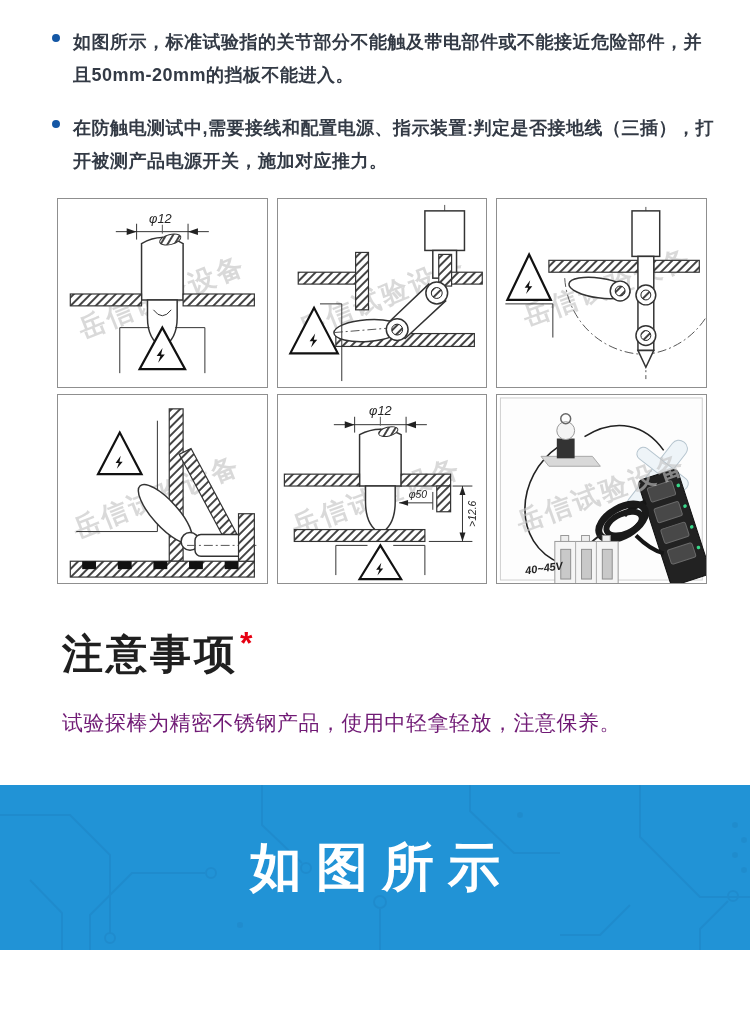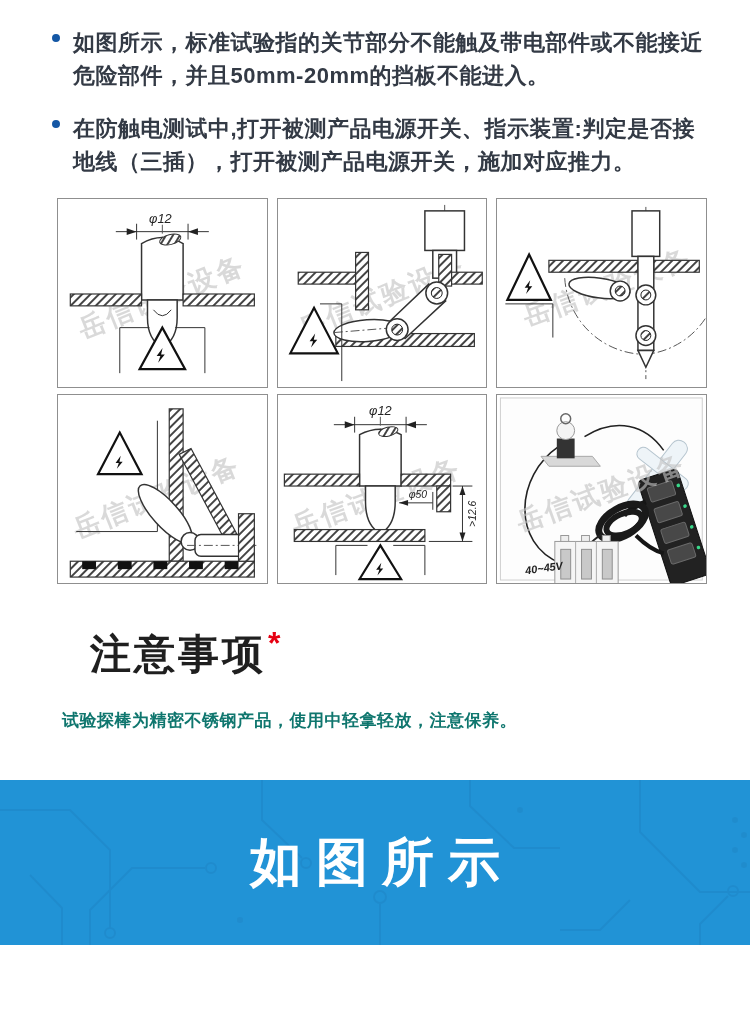--- a/index.html
+++ b/index.html
@@ -4,41 +4,41 @@
 <style>
   * { margin:0; padding:0; box-sizing:border-box; }
   html,body { width:750px; background:#ffffff; font-family:"Liberation Sans","DejaVu Sans",sans-serif; }
   body { height:1025px; overflow:hidden; color:#333a45; }
 
   
   .bullets { padding:26px 36px 0 52px; }
   .bullet { display:flex; gap:13px; margin-bottom:20px; }
   .bullet-icon { width:7px; height:7px; border:4.5px solid #1457a5; border-radius:50%;
                  flex:none; margin-top:8px; background:#fff; }
-  .bullet-text { font-size:22px; line-height:33px; font-weight:600; letter-spacing:.5px; color:#333a45; }
+  .bullet-text { font-size:18px; line-height:33px; font-weight:600; letter-spacing:.5px; color:#333a45; }
 
   
   .grid { margin:10px 43px 0 57px; display:grid; grid-template-columns:repeat(3,1fr); gap:6px 9px; }
   .cell { border:1px solid #8f8f8f; height:190px; background:#fff; overflow:hidden; }
   .cell svg { display:block; width:100%; height:100%; }
   svg text { font-family:"Liberation Sans","DejaVu Sans",sans-serif; fill:#222; }
   .part  { fill:#ffffff; stroke:#333; stroke-width:1.5; }
   .hatch { fill:url(#hp); stroke:#333; stroke-width:1.2; }
   .thin  { stroke:#333; stroke-width:1; fill:none; }
   .cl    { stroke:#555; stroke-width:1; fill:none; stroke-dasharray:9 3 2 3; }
   .tri   { fill:#fff; stroke:#111; stroke-width:2.2; }
   .dim   { font-size:13px; font-style:italic; }
   .dims  { font-size:10.5px; font-style:italic; }
   .wm    { fill:#c3c3c3; opacity:.62; font-size:27px; letter-spacing:3px; font-weight:700; }
 
   
   .notice { padding:0 62px; }
-  .notice-title { margin-top:40px; font-size:41px; font-weight:800; color:#1f1f1f; letter-spacing:3px; line-height:1.2;margin-left:28px; }
+  .notice-title { margin-top:40px; font-size:41px; font-weight:800; color:#1f1f1f; letter-spacing:3px; line-height:1.2; }
   .notice-asterisk { color:#e60012; font-size:32px; font-weight:800; vertical-align:14px; margin-left:2px; }
-  .notice-body { margin-top:30px; font-size:17px; font-weight:700; color:#0f766e; letter-spacing:.5px; }
+  .notice-body { margin-top:30px; font-size:21px; font-weight:400; color:#701a75; letter-spacing:.5px; }
 
   
   .banner { position:relative; margin-top:48px; height:165px; background:#2193d6;
             display:flex; align-items:center; justify-content:center; overflow:hidden; }
   .banner svg.circuit { position:absolute; inset:0; width:100%; height:100%; }
   .banner-title { position:relative; color:#ffffff; font-size:52px; font-weight:800;
                   letter-spacing:14px; margin-left:14px; z-index:2; }
 </style>
 </head>
 <body>
@@ -52,21 +52,21 @@
   </defs>
 </svg>
 
 <section class="bullets">
   <div class="bullet">
     <span class="bullet-icon"></span>
     <p class="bullet-text">如图所示，标准试验指的关节部分不能触及带电部件或不能接近危险部件，并且50mm-20mm的挡板不能进入。</p>
   </div>
   <div class="bullet">
     <span class="bullet-icon"></span>
-    <p class="bullet-text">在防触电测试中,打开被测产品电源开关、指示装置:判定是否接地线（三插），打开被测产品电源开关，施加对应推力。</p>
+    <p class="bullet-text">在防触电测试中,需要接线和配置电源、指示装置:判定是否接地线（三插），打开被测产品电源开关，施加对应推力。</p>
   </div>
 </section>
 
 <section class="grid">
 
   <div class="cell">
     <svg viewBox="0 0 210 190">
       <text class="wm" x="105" y="108" text-anchor="middle" transform="rotate(-22 105 100)">岳信试验设备</text>
       <line x1="58" y1="33" x2="152" y2="33" class="thin"></line>
       <line x1="79" y1="25" x2="79" y2="41" class="thin"></line>

